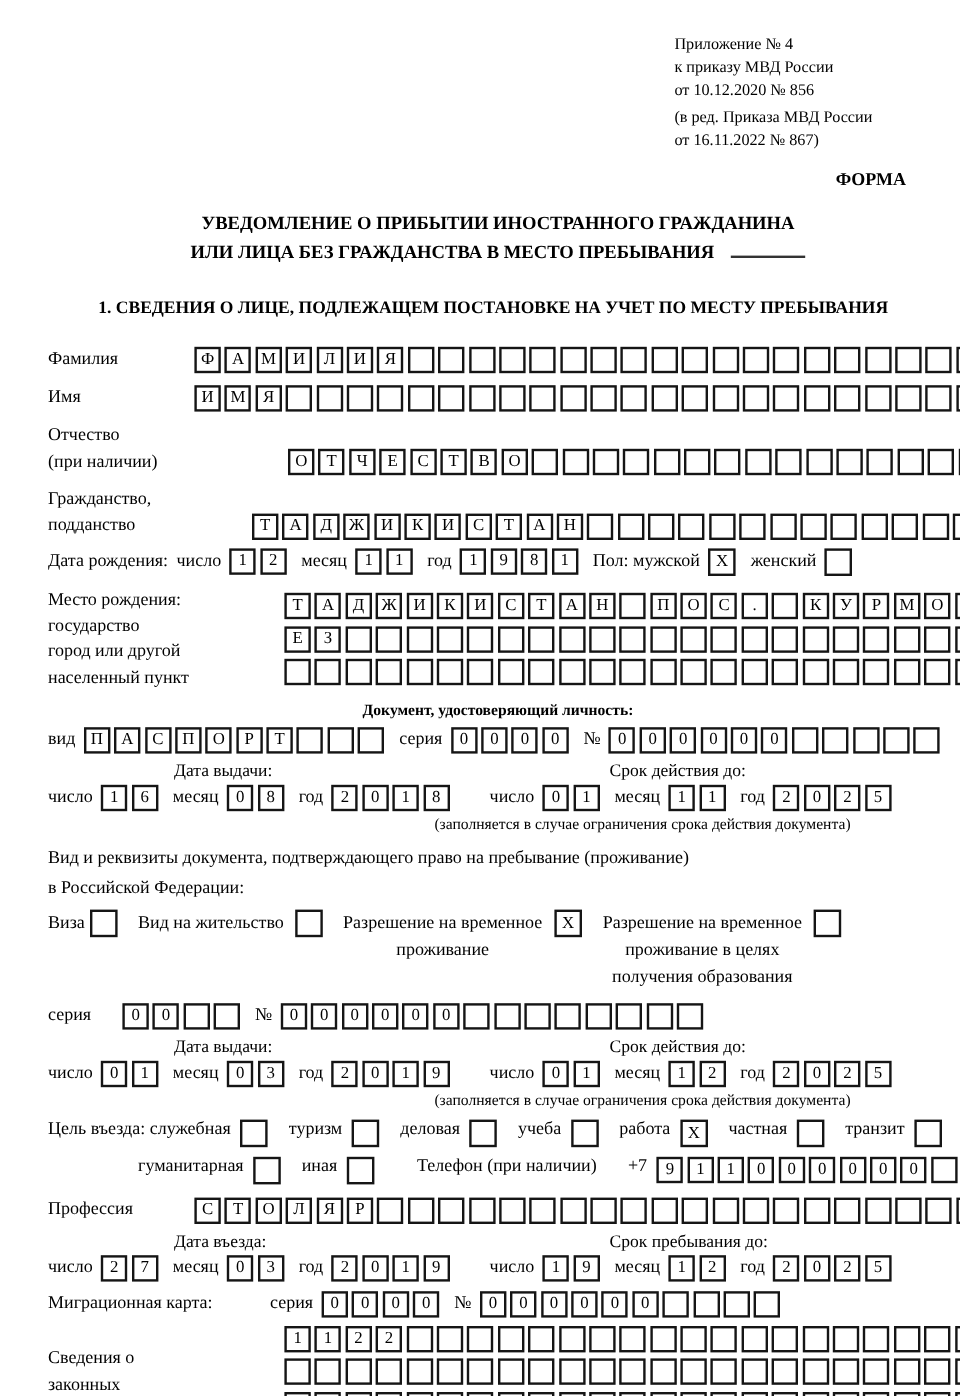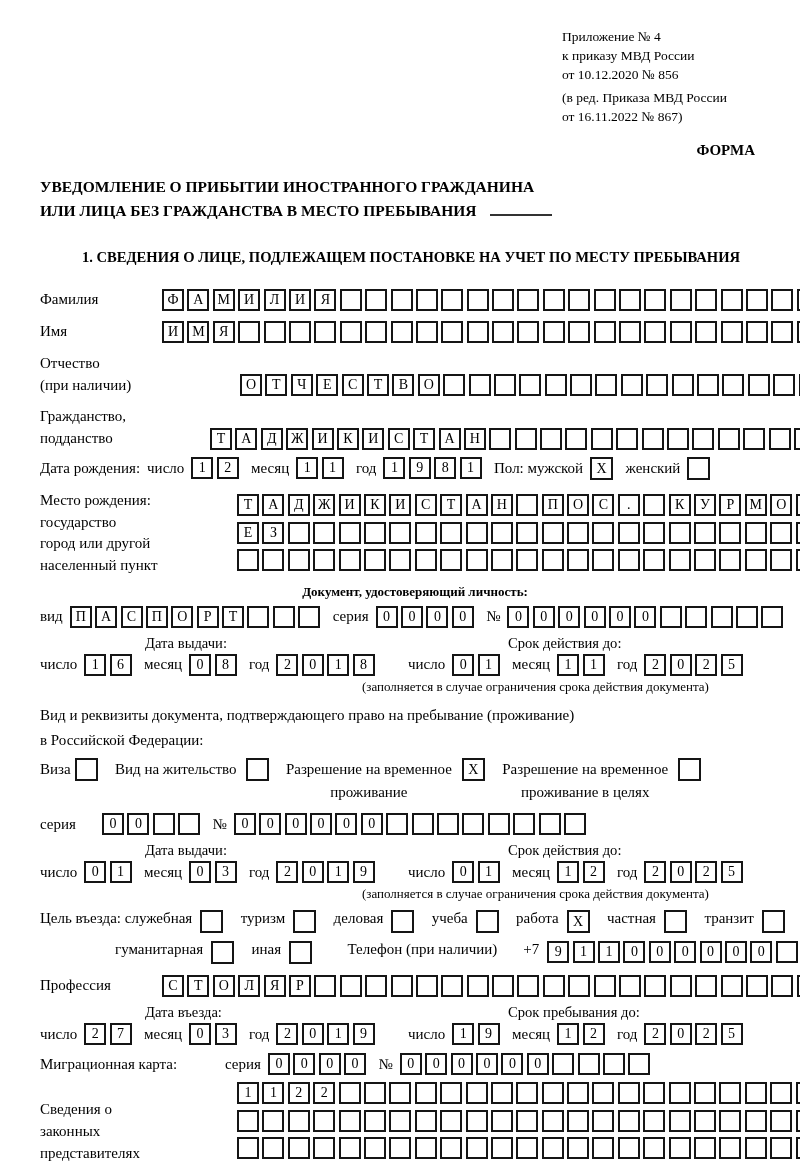--- a/index.html
+++ b/index.html
@@ -9,21 +9,21 @@
     font-family:"Liberation Serif","DejaVu Serif",serif; font-size:15px;
   }
   .page { width:800px; min-height:1163px; padding:28px 10px 10px 40px; }
 
   
   .top-note { margin-left:522px; font-size:13.5px; line-height:1.4; }
   .top-note .grp2 { margin-top:4px; }
   .form-label { text-align:right; padding-right:35px; font-weight:bold; font-size:15px; margin-top:16px; }
 
   
-  .title { font-weight:bold; font-size:15.5px; line-height:1.55; margin-top:16px; }
+  .title { text-align:center; font-weight:bold; font-size:15.5px; line-height:1.55; margin-top:16px; }
   .blank-underline { display:inline-block; width:62px; border-bottom:2px solid #333; height:14px; margin-left:14px; }
 
   .sec-heading { font-weight:bold; font-size:14.6px; text-align:center; margin:26px 0 20px -8px; white-space:nowrap; }
 
   
   .row { display:flex; align-items:flex-end; margin-bottom:7px;gap:32px; }
   .lbl { flex-shrink:0; padding-top:3px; line-height:1.45; }
   .lw90 { width:90px; } .lw138 { width:138px; } .lw168 { width:168px; } .lw165 { width:165px; }
 
   .cells { display:flex; flex-wrap:nowrap; }
@@ -445,20 +445,21 @@
         <div>проживание</div>
       </div>
       <span class="cells cbcell">
           <span class="cell">X</span>
         </span>
     </div>
     <div class="opt">
       <div class="opt-lines">
         <div>Разрешение на временное</div>
         <div>проживание в целях</div>
+        <div>получения образования</div>
       </div>
       <span class="cells cbcell">
           <span class="cell"></span>
         </span>
     </div>
   </div>
 
   <div class="inline-row">
     <span style="width:55px;">серия</span>
     <span class="cells">

